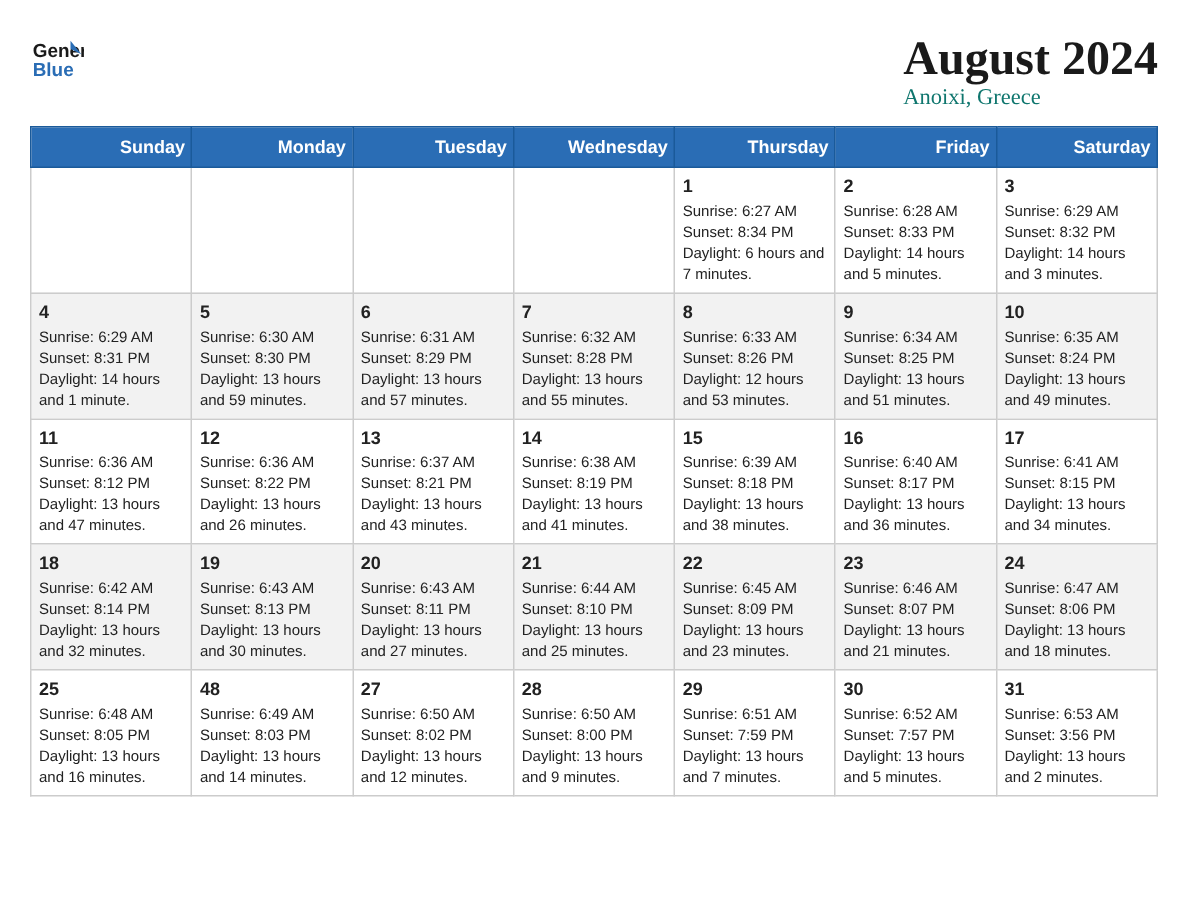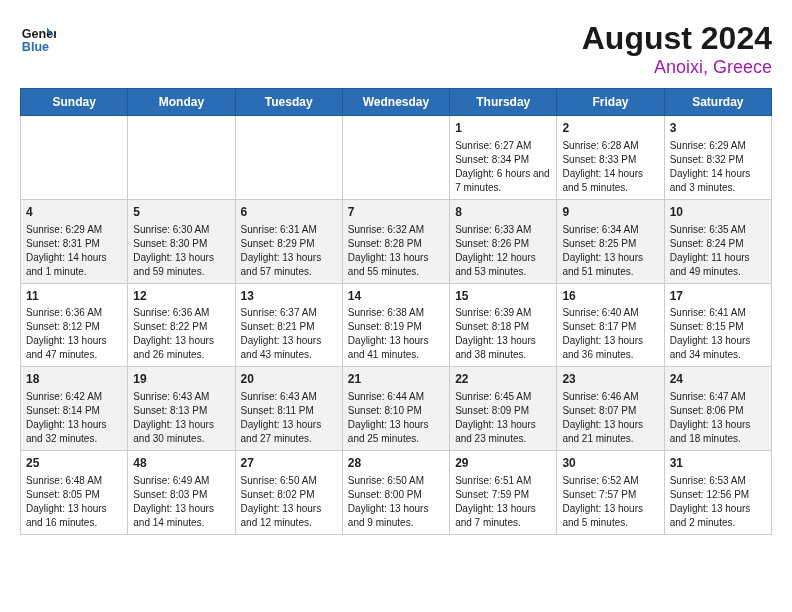--- a/index.html
+++ b/index.html
@@ -19,43 +19,44 @@
     .logo {
       display: flex;
       align-items: center;
       gap: 6px;
     }
     .logo-icon {
       width: 36px;
       height: 36px;
     }
     .title-area {
-      text-align: right;
+      text-align: left;
+      font-family: Liberation Serif, serif;
     }
     .month-year {
       font-size: 32px;
       font-weight: bold;
       color: #1a1a1a;
     }
     .location {
-      font-size: 18px;
-      color: #a21caf;
+      font-size: 15px;
+      color: #0f766e;
     }
     table {
       width: 100%;
       border-collapse: collapse;
       table-layout: fixed;
     }
     thead th {
       background: #2a6db5;
       color: #fff;
       font-size: 12px;
       font-weight: bold;
       padding: 6px 4px;
-      text-align: center;
+      text-align: right;
       border: 1px solid #1a5a9a;
     }
     tbody td {
       border: 1px solid #ccc;
       vertical-align: top;
       padding: 4px 5px;
       font-size: 10px;
       line-height: 1.4;
       color: #222;
       height: 80px;
@@ -113,21 +114,21 @@
         <td><span class="day-number">2</span><span>Sunrise: 6:28 AM</span><br><span>Sunset: 8:33 PM</span><br><span>Daylight: 14 hours and 5 minutes.</span></td>
         <td><span class="day-number">3</span><span>Sunrise: 6:29 AM</span><br><span>Sunset: 8:32 PM</span><br><span>Daylight: 14 hours and 3 minutes.</span></td>
       </tr>
       <tr>
         <td><span class="day-number">4</span><span>Sunrise: 6:29 AM</span><br><span>Sunset: 8:31 PM</span><br><span>Daylight: 14 hours and 1 minute.</span></td>
         <td><span class="day-number">5</span><span>Sunrise: 6:30 AM</span><br><span>Sunset: 8:30 PM</span><br><span>Daylight: 13 hours and 59 minutes.</span></td>
         <td><span class="day-number">6</span><span>Sunrise: 6:31 AM</span><br><span>Sunset: 8:29 PM</span><br><span>Daylight: 13 hours and 57 minutes.</span></td>
         <td><span class="day-number">7</span><span>Sunrise: 6:32 AM</span><br><span>Sunset: 8:28 PM</span><br><span>Daylight: 13 hours and 55 minutes.</span></td>
         <td><span class="day-number">8</span><span>Sunrise: 6:33 AM</span><br><span>Sunset: 8:26 PM</span><br><span>Daylight: 12 hours and 53 minutes.</span></td>
         <td><span class="day-number">9</span><span>Sunrise: 6:34 AM</span><br><span>Sunset: 8:25 PM</span><br><span>Daylight: 13 hours and 51 minutes.</span></td>
-        <td><span class="day-number">10</span><span>Sunrise: 6:35 AM</span><br><span>Sunset: 8:24 PM</span><br><span>Daylight: 11 hours and 49 minutes.</span></td>
+        <td><span class="day-number">10</span><span>Sunrise: 6:35 AM</span><br><span>Sunset: 8:24 PM</span><br><span>Daylight: 13 hours and 49 minutes.</span></td>
       </tr>
       <tr>
         <td><span class="day-number">11</span><span>Sunrise: 6:36 AM</span><br><span>Sunset: 8:12 PM</span><br><span>Daylight: 13 hours and 47 minutes.</span></td>
         <td><span class="day-number">12</span><span>Sunrise: 6:36 AM</span><br><span>Sunset: 8:22 PM</span><br><span>Daylight: 13 hours and 26 minutes.</span></td>
         <td><span class="day-number">13</span><span>Sunrise: 6:37 AM</span><br><span>Sunset: 8:21 PM</span><br><span>Daylight: 13 hours and 43 minutes.</span></td>
         <td><span class="day-number">14</span><span>Sunrise: 6:38 AM</span><br><span>Sunset: 8:19 PM</span><br><span>Daylight: 13 hours and 41 minutes.</span></td>
         <td><span class="day-number">15</span><span>Sunrise: 6:39 AM</span><br><span>Sunset: 8:18 PM</span><br><span>Daylight: 13 hours and 38 minutes.</span></td>
         <td><span class="day-number">16</span><span>Sunrise: 6:40 AM</span><br><span>Sunset: 8:17 PM</span><br><span>Daylight: 13 hours and 36 minutes.</span></td>
         <td><span class="day-number">17</span><span>Sunrise: 6:41 AM</span><br><span>Sunset: 8:15 PM</span><br><span>Daylight: 13 hours and 34 minutes.</span></td>
       </tr>
@@ -140,16 +141,16 @@
         <td><span class="day-number">23</span><span>Sunrise: 6:46 AM</span><br><span>Sunset: 8:07 PM</span><br><span>Daylight: 13 hours and 21 minutes.</span></td>
         <td><span class="day-number">24</span><span>Sunrise: 6:47 AM</span><br><span>Sunset: 8:06 PM</span><br><span>Daylight: 13 hours and 18 minutes.</span></td>
       </tr>
       <tr>
         <td><span class="day-number">25</span><span>Sunrise: 6:48 AM</span><br><span>Sunset: 8:05 PM</span><br><span>Daylight: 13 hours and 16 minutes.</span></td>
         <td><span class="day-number">48</span><span>Sunrise: 6:49 AM</span><br><span>Sunset: 8:03 PM</span><br><span>Daylight: 13 hours and 14 minutes.</span></td>
         <td><span class="day-number">27</span><span>Sunrise: 6:50 AM</span><br><span>Sunset: 8:02 PM</span><br><span>Daylight: 13 hours and 12 minutes.</span></td>
         <td><span class="day-number">28</span><span>Sunrise: 6:50 AM</span><br><span>Sunset: 8:00 PM</span><br><span>Daylight: 13 hours and 9 minutes.</span></td>
         <td><span class="day-number">29</span><span>Sunrise: 6:51 AM</span><br><span>Sunset: 7:59 PM</span><br><span>Daylight: 13 hours and 7 minutes.</span></td>
         <td><span class="day-number">30</span><span>Sunrise: 6:52 AM</span><br><span>Sunset: 7:57 PM</span><br><span>Daylight: 13 hours and 5 minutes.</span></td>
-        <td><span class="day-number">31</span><span>Sunrise: 6:53 AM</span><br><span>Sunset: 12:56 PM</span><br><span>Daylight: 13 hours and 2 minutes.</span></td>
+        <td><span class="day-number">31</span><span>Sunrise: 6:53 AM</span><br><span>Sunset: 3:56 PM</span><br><span>Daylight: 13 hours and 2 minutes.</span></td>
       </tr>
     </tbody>
 </table>
 
 </body></html>

